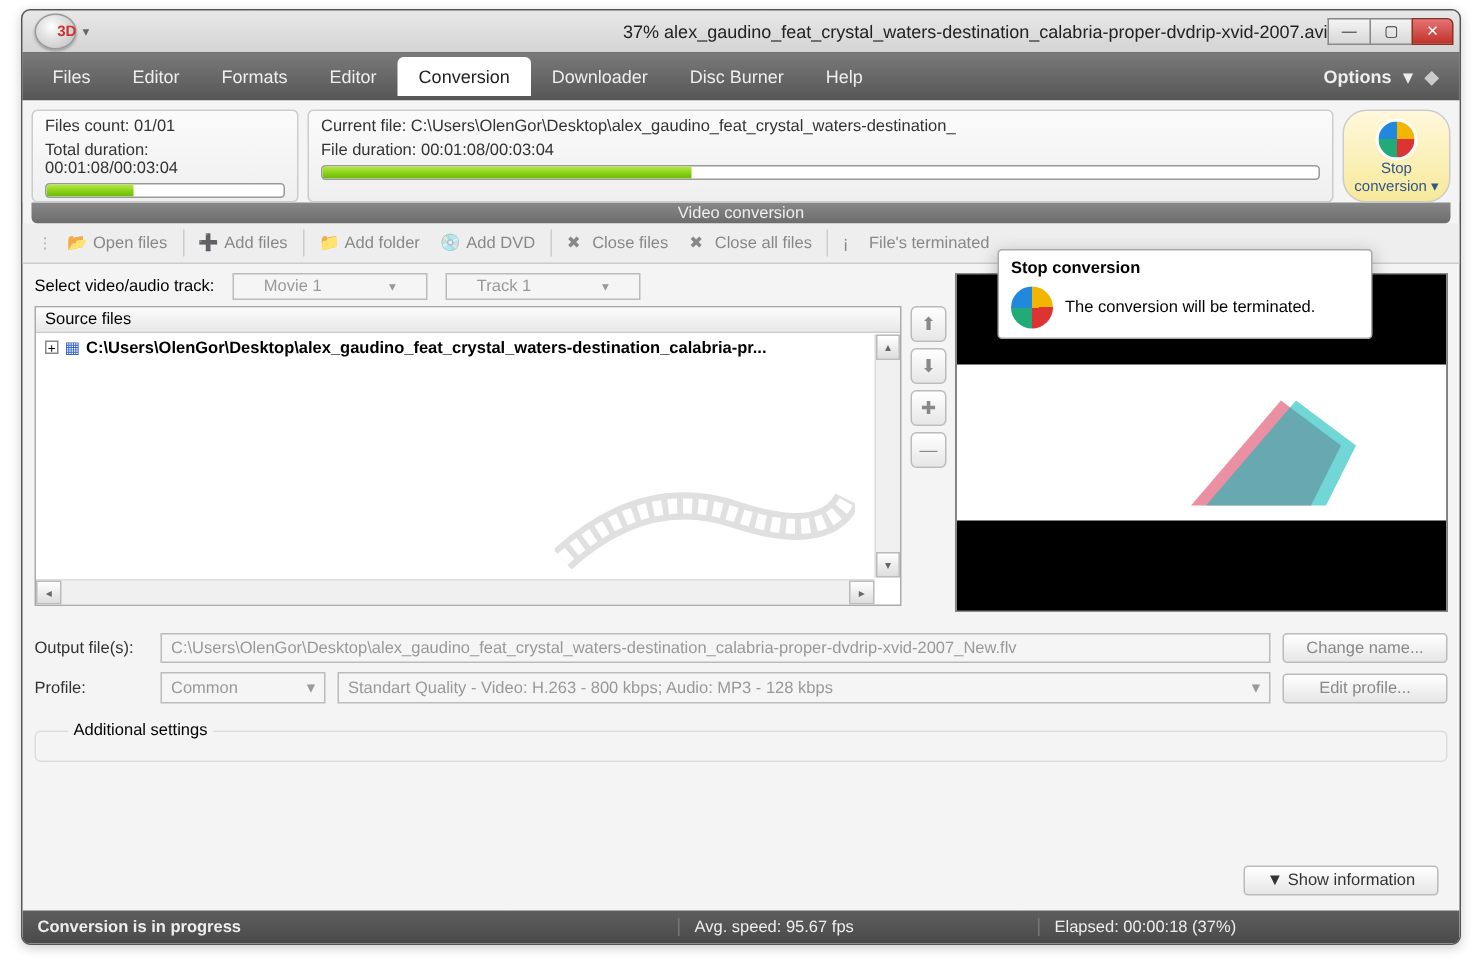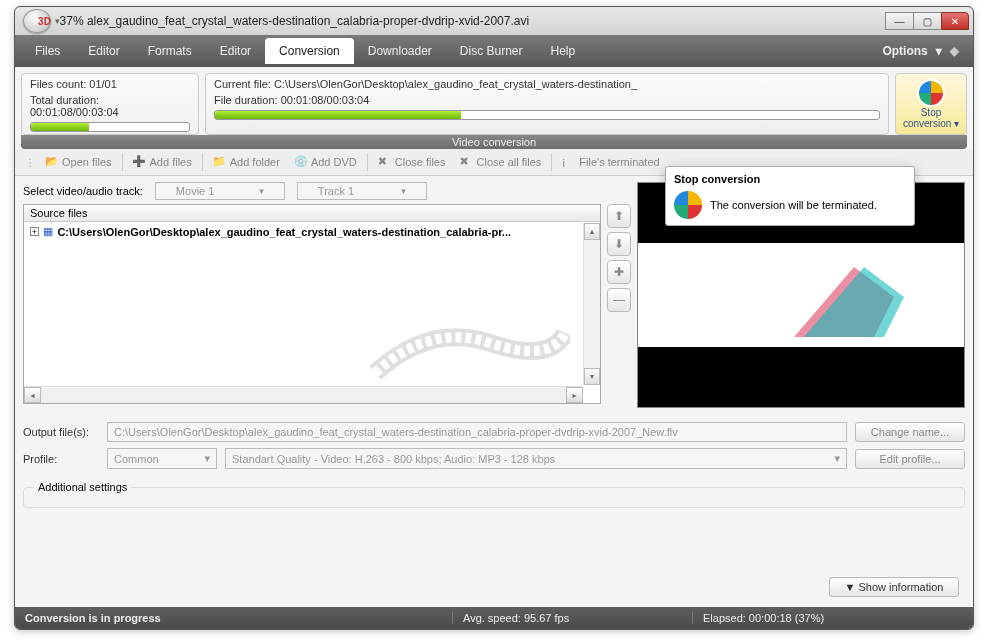--- a/index.html
+++ b/index.html
@@ -3,40 +3,40 @@
 <meta charset="utf-8">
 <style>
 * { box-sizing: border-box; margin: 0; padding: 0; font-family: "Segoe UI", Tahoma, sans-serif; }
 body { background: #fff; width: 989px; height: 642px; overflow: hidden; position: relative; }
 
 .window { position: absolute; left: 14px; top: 6px; width: 960px; height: 624px; border: 1px solid #555; border-radius: 6px; background: linear-gradient(to bottom, #e8e8e8 0, #d4d4d4 28px, #6c6c6c 28px, #6c6c6c 60px, #f4f4f4 60px); box-shadow: 0 2px 8px rgba(0,0,0,.2); overflow: hidden; }
 
 .titlebar { height: 28px; display: flex; align-items: center; position: relative; }
 .logo3d { width: 28px; height: 24px; margin-left: 8px; border-radius: 50%; background: radial-gradient(circle at 40% 35%, #fff 0, #e8e8e8 30%, #bcbcbc 100%); border: 1px solid #999; display: flex; align-items: center; justify-content: center; font-size: 10px; font-weight: bold; color: #c33; box-shadow: 0 1px 2px rgba(0,0,0,.3); padding-left: 15px; }
 .logo-dd { margin-left: 4px; font-size: 9px; color: #666; }
-.title { flex: 1; text-align: left; font-size: 12px; color: #222; }
+.title { flex: 1; text-align: right; font-size: 12px; color: #222; }
 .win-btns { display: flex; margin-right: 4px; gap: 0; }
 .win-btn { width: 28px; height: 18px; border: 1px solid #888; background: linear-gradient(to bottom,#f4f4f4,#d8d8d8); display:flex;align-items:center;justify-content:center;font-size:10px;color:#333;}
 .win-btn.close { background: linear-gradient(to bottom,#e57373,#c1322a); color:#fff; border-color:#832; border-top-right-radius:4px;}
 .win-btn.min{border-right:none;}
 .win-btn.max{border-right:none;}
 
 .menubar { height: 32px; background: linear-gradient(to bottom,#7a7a7a 0,#686868 50%,#565656 100%); display:flex; align-items:center; padding: 0 6px; font-size:12px; color:#eee; }
 .menubar .tab { padding: 6px 14px; cursor:default; }
 .menubar .tab.active { background: #fff; color:#222; border-radius:4px 4px 0 0; }
 .menubar .spacer { flex:1; }
 .menubar .options { padding: 0 8px; display:flex;align-items:center;gap:8px;font-weight:bold;}
 
 .toolbar-row { display:flex; gap:6px; padding: 6px 6px 0; background: #f4f4f4; }
 .tool-panel { flex:1; border:1px solid #ccc; border-radius:4px; background: linear-gradient(to bottom,#fbfbfb,#efefef); padding: 4px 8px 2px; font-size:11px; color:#333;}
 .tool-panel .line{ margin-bottom:4px;}
 .progress{ height:10px; border:1px solid #999; border-radius:3px; background:#fff; position:relative; overflow:hidden;}
 .progress .bar{ position:absolute; left:0; top:0; bottom:0; background: linear-gradient(to bottom,#b2ec3a,#6ab900); }
 
-.stop-btn { width:72px; border:1px solid #ccc; border-radius:4px; background: linear-gradient(to bottom,#fff8dc,#f7e99a); display:flex; flex-direction:column; align-items:center; justify-content:center; font-size:10px; color:#5a4; padding:4px 2px; }
+.stop-btn { width:72px; border:1px solid #ccc; border-radius:16px; background: linear-gradient(to bottom,#fff8dc,#f7e99a); display:flex; flex-direction:column; align-items:center; justify-content:center; font-size:10px; color:#5a4; padding:4px 2px; }
 .stop-btn .icon{ width:28px;height:28px;border-radius:50%; background:conic-gradient(#f3b600 0 25%, #d33 25% 50%, #2a7 50% 75%, #28d 75% 100%); border:2px solid #fff;}
 
 .video-conv-label{ text-align:center; font-size:11px; color:#eee; background: linear-gradient(to bottom,#888,#6c6c6c); border-radius:0 0 4px 4px; margin:0 6px; padding:1px 0;}
 
 .toolbar2{ display:flex;align-items:center; gap:2px; padding:4px 8px; background:#eee; border-bottom:1px solid #ccc; font-size:11px; color:#888;}
 .tbtn{ display:flex;align-items:center;gap:3px; padding:2px 6px; border-radius:3px;}
 .tbtn .ic{ width:14px;height:14px; display:inline-block;}
 .sep{ width:1px;height:18px;background:#ccc; margin:0 2px;}
 .toolbar2 .grip{ font-size:10px;color:#aaa; margin:0 2px; }
 
@@ -67,21 +67,21 @@
 .tooltip .tt-body{ display:flex; align-items:center; gap:8px;}
 .tooltip .tt-icon{ width:28px;height:28px;border-radius:50%; background:conic-gradient(#f3b600 0 25%, #d33 25% 50%, #2a7 50% 75%, #28d 75% 100%);}
 
 .lower{ padding: 2px 8px 6px; font-size:11px;}
 .row{ display:flex; align-items:center; gap:8px; margin-top:6px;}
 .row .lbl{ width:76px; color:#333;}
 .txt{ flex:1; border:1px solid #bbb; background:#f5f5f5; color:#999; padding:3px 6px; font-size:11px;}
 .btn{ width:110px; border:1px solid #bbb; border-radius:3px; background: linear-gradient(to bottom,#fff,#e6e6e6); padding:3px 6px; color:#888; text-align:center; font-size:11px;}
 .drop{ border:1px solid #bbb; background:#f5f5f5; color:#999; padding:3px 6px; font-size:11px; display:flex; justify-content:space-between;align-items:center;}
 
-.add-set{ border:1px solid #ddd; border-radius:4px; margin:6px 8px 0; padding:6px 10px 8px; font-size:11px;}
+.add-set{ border:1px solid #ddd; border-radius:4px; margin:6px 8px 0; padding:6px 21px 8px; font-size:11px;}
 .add-set legend{ padding:0 4px;}
 .add-set .inner{ display:flex; align-items:center; gap:24px; margin-top:2px;}
 .cb{ display:flex;align-items:center; gap:6px;}
 .cb input{ width:13px;height:13px;}
 
 .statusbar{ position:absolute; left:0;right:0;bottom:0; height:22px; background: linear-gradient(to bottom,#5e5e5e,#4a4a4a); color:#eee; font-size:11px; display:flex; align-items:center;}
 .statusbar .cell{ padding:0 10px; border-right:1px solid #777;}
 .statusbar .cell:first-child{ flex:1; font-weight:bold;}
 
 .show-info{ position:absolute; right:14px; bottom:32px; }

